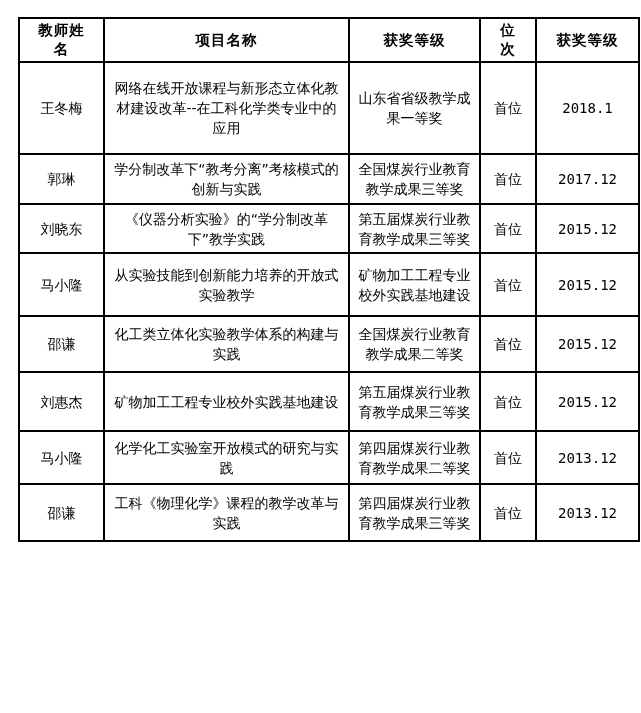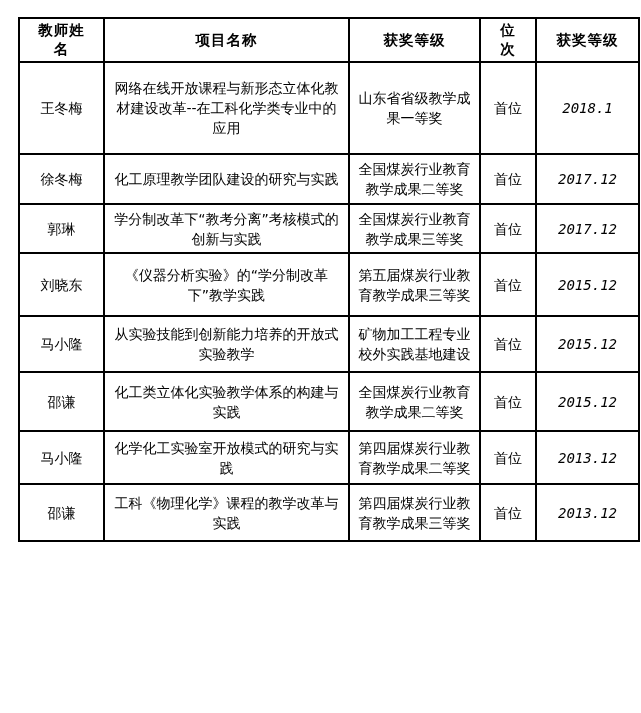--- a/index.html
+++ b/index.html
@@ -59,21 +59,20 @@
   tbody tr:nth-child(7) td  { height: 53px; }
   tbody tr:nth-child(8) td  { height: 57px; }
   tbody tr:nth-child(9) td  { height: 58px; }
   tbody tr:nth-child(10) td { height: 50px; }
   tbody tr:nth-child(11) td { height: 54px; }
   
   td.cell-date {
     font-family: "DejaVu Sans Mono", "Liberation Mono", monospace;
     font-size: 13px;
     letter-spacing: 0px;
-    font-style: italic;
   }
   td.cell-award, td.cell-project {
     padding: 2px 6px;
   }
 </style>
 </head>
 <body>
 
 <div class="page">
   <table class="awards">
@@ -95,27 +94,20 @@
     </thead>
     <tbody id="tbody">
         <tr>
           <td class="cell-teacher">王冬梅</td>
           <td class="cell-project">网络在线开放课程与新形态立体化教材建设改革--在工科化学类专业中的应用</td>
           <td class="cell-award">山东省省级教学成果一等奖</td>
           <td class="cell-rank">首位</td>
           <td class="cell-date">2018.1</td>
         </tr>
         <tr>
-          <td class="cell-teacher">徐冬梅</td>
-          <td class="cell-project">化工原理教学团队建设的研究与实践</td>
-          <td class="cell-award">全国煤炭行业教育教学成果二等奖</td>
-          <td class="cell-rank">首位</td>
-          <td class="cell-date">2017.12</td>
-        </tr>
-        <tr>
           <td class="cell-teacher">郭琳</td>
           <td class="cell-project">学分制改革下“教考分离”考核模式的创新与实践</td>
           <td class="cell-award">全国煤炭行业教育教学成果三等奖</td>
           <td class="cell-rank">首位</td>
           <td class="cell-date">2017.12</td>
         </tr>
         <tr>
           <td class="cell-teacher">刘晓东</td>
           <td class="cell-project">《仪器分析实验》的“学分制改革下”教学实践</td>
           <td class="cell-award">第五届煤炭行业教育教学成果三等奖</td>
@@ -130,20 +122,27 @@
           <td class="cell-date">2015.12</td>
         </tr>
         <tr>
           <td class="cell-teacher">邵谦</td>
           <td class="cell-project">化工类立体化实验教学体系的构建与实践</td>
           <td class="cell-award">全国煤炭行业教育教学成果二等奖</td>
           <td class="cell-rank">首位</td>
           <td class="cell-date">2015.12</td>
         </tr>
         <tr>
+          <td class="cell-teacher">刘惠杰</td>
+          <td class="cell-project">矿物加工工程专业校外实践基地建设</td>
+          <td class="cell-award">第五届煤炭行业教育教学成果三等奖</td>
+          <td class="cell-rank">首位</td>
+          <td class="cell-date">2015.12</td>
+        </tr>
+        <tr>
           <td class="cell-teacher">马小隆</td>
           <td class="cell-project">化学化工实验室开放模式的研究与实践</td>
           <td class="cell-award">第四届煤炭行业教育教学成果二等奖</td>
           <td class="cell-rank">首位</td>
           <td class="cell-date">2013.12</td>
         </tr>
         <tr>
           <td class="cell-teacher">邵谦</td>
           <td class="cell-project">工科《物理化学》课程的教学改革与实践</td>
           <td class="cell-award">第四届煤炭行业教育教学成果三等奖</td>

